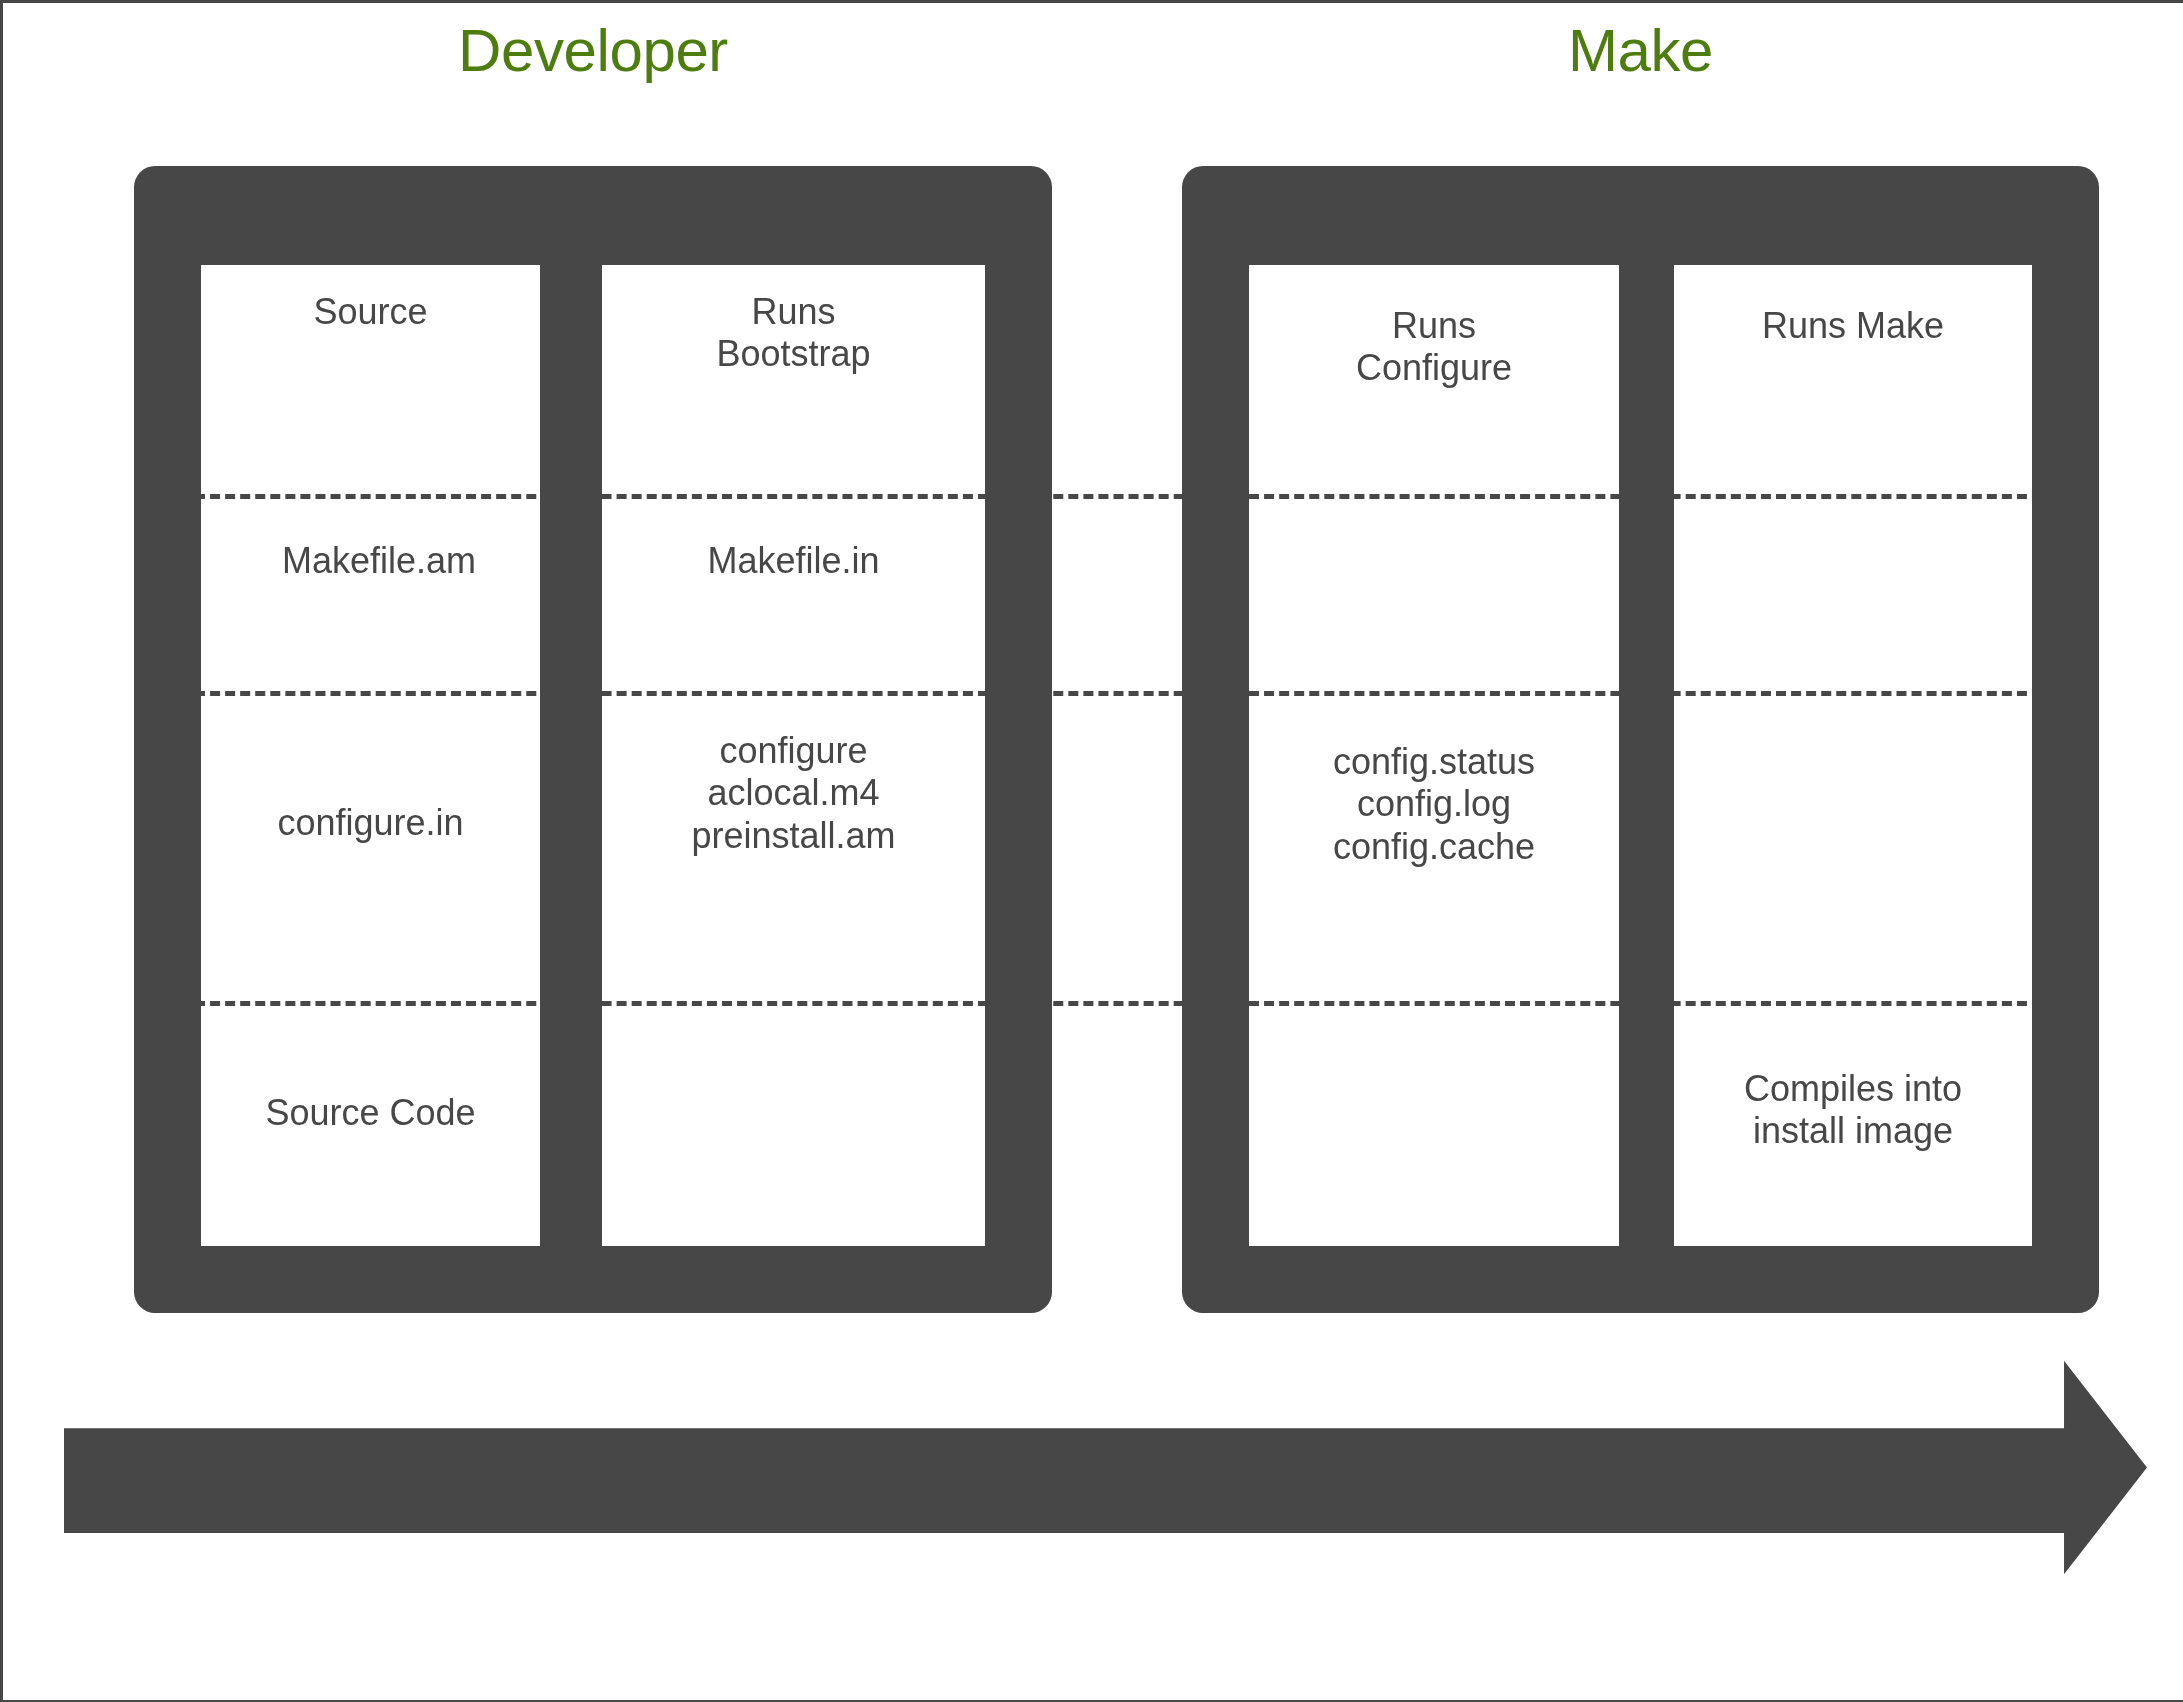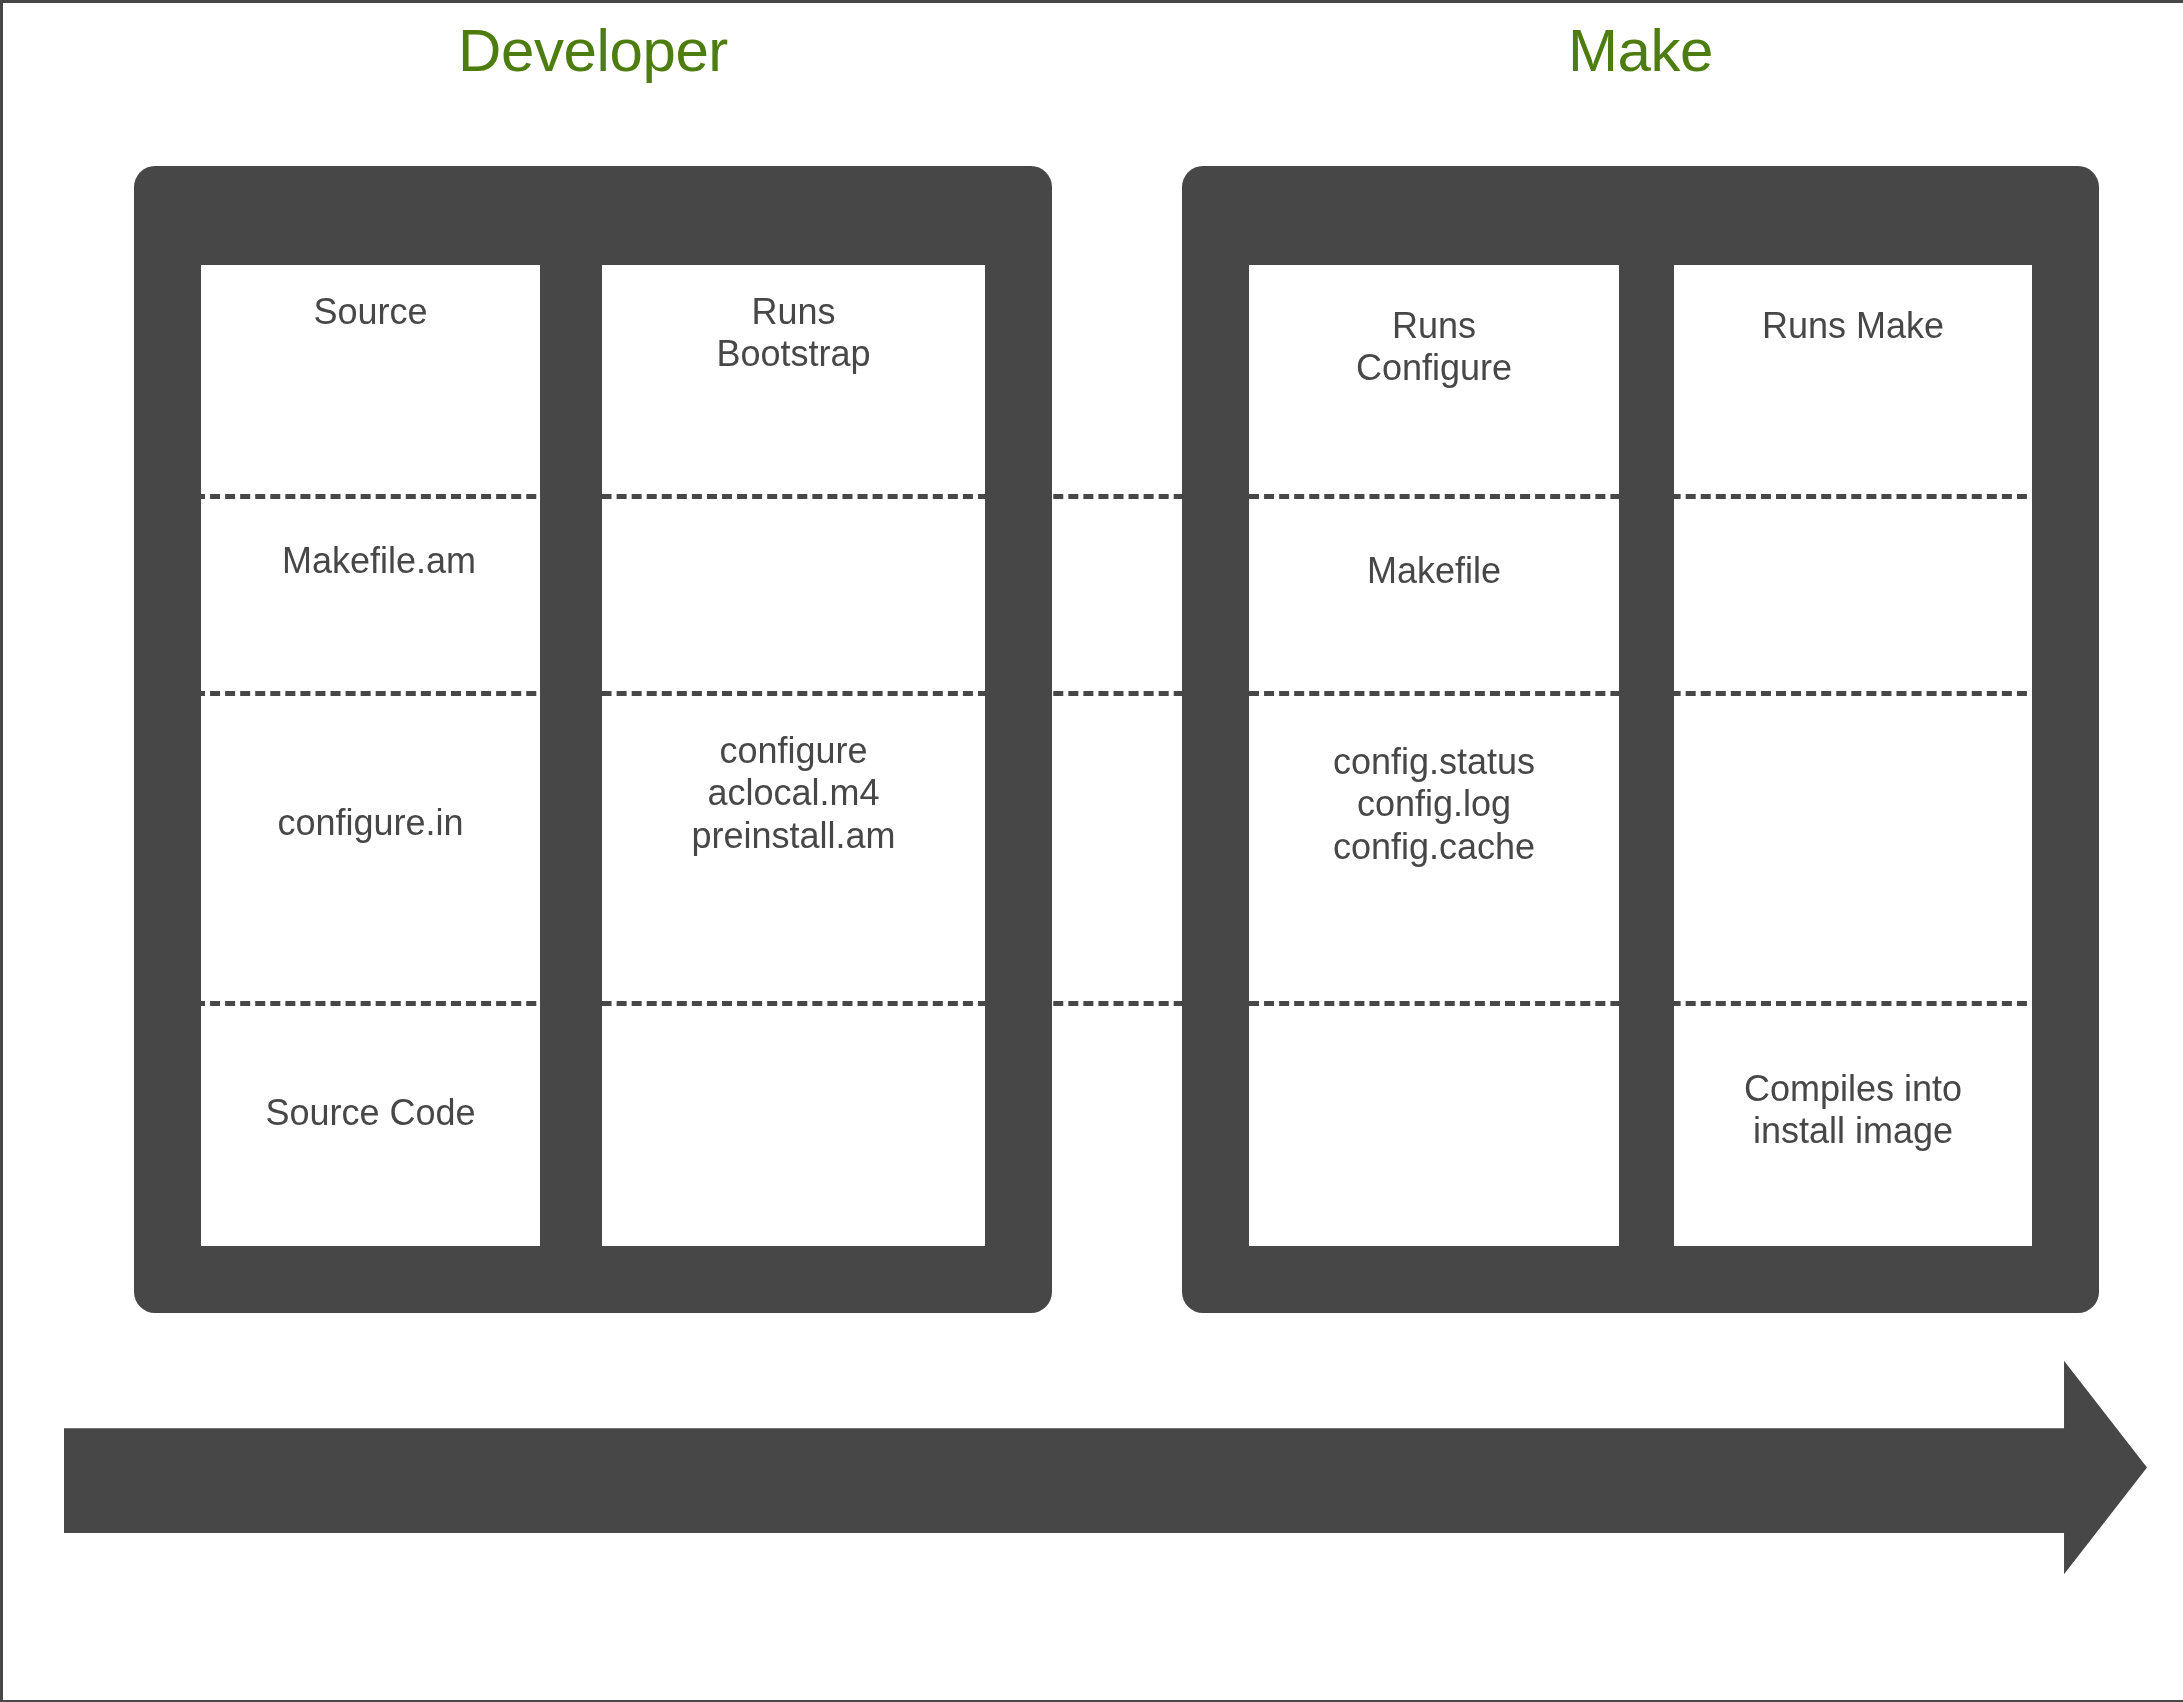--- a/index.html
+++ b/index.html
@@ -127,27 +127,27 @@
   <div class="dashed-row" id="dash-2"></div>
   <div class="dashed-row" id="dash-3"></div>
 
   <div class="cell" id="cell-dev-writes">Source</div>
   <div class="cell" id="cell-dev-makefileam">Makefile.am</div>
   <div class="cell" id="cell-dev-configurein">configure.in</div>
   <div class="cell" id="cell-dev-sourcecode">Source Code</div>
 
   <div class="cell" id="cell-dev-bootstrap">Runs
 Bootstrap</div>
+  <div class="cell" id="cell-dev-makefilein">Makefile.in</div>
   <div class="cell" id="cell-dev-generated">configure
 aclocal.m4
 preinstall.am</div>
 
   <div class="cell" id="cell-user-runconf">Runs
 Configure</div>
-  <div class="cell" id="cell-user-makefile">Makefile</div>
   <div class="cell" id="cell-user-configfiles">config.status
 config.log
 config.cache</div>
 
   <div class="cell" id="cell-user-runmake">Runs Make</div>
   <div class="cell" id="cell-user-compiles">Compiles into
 install image</div>
 
   <div id="arrow-wrap">
     <svg viewBox="0 0 4770 530" preserveAspectRatio="none">

